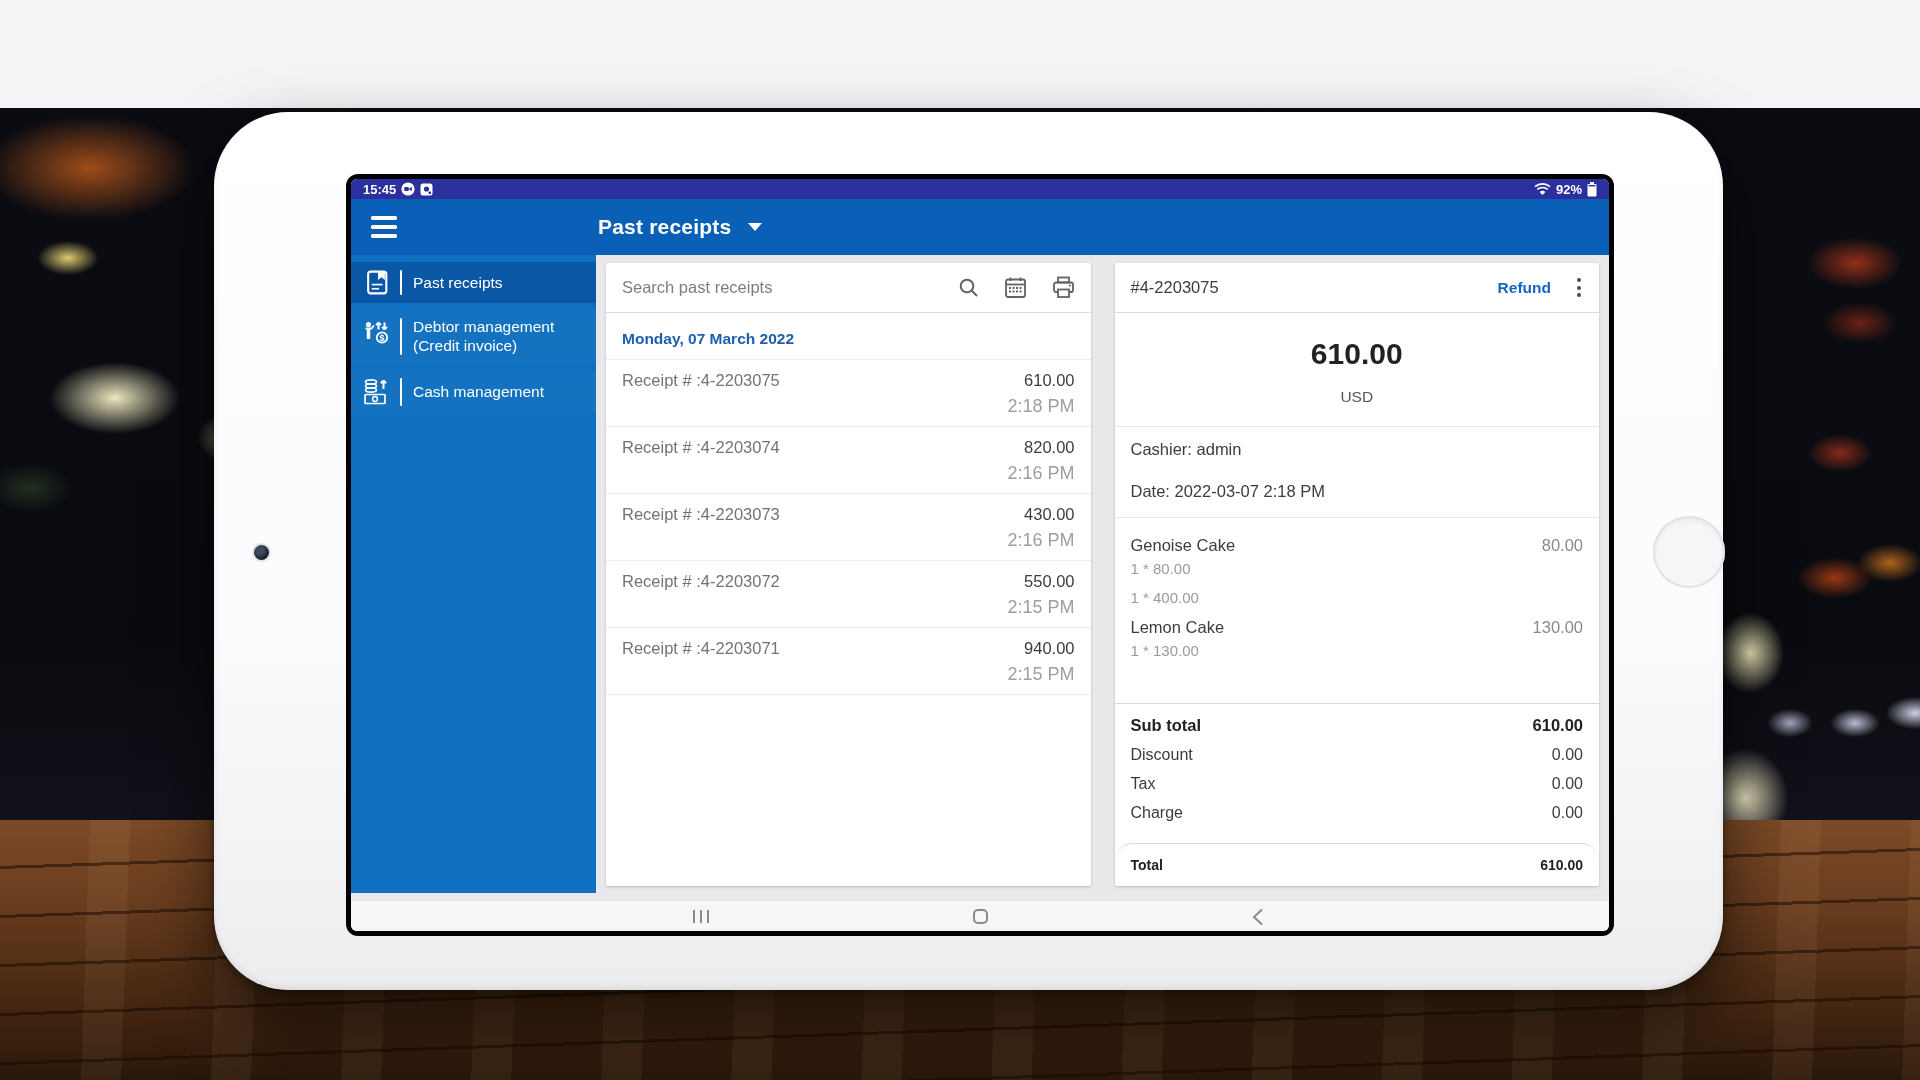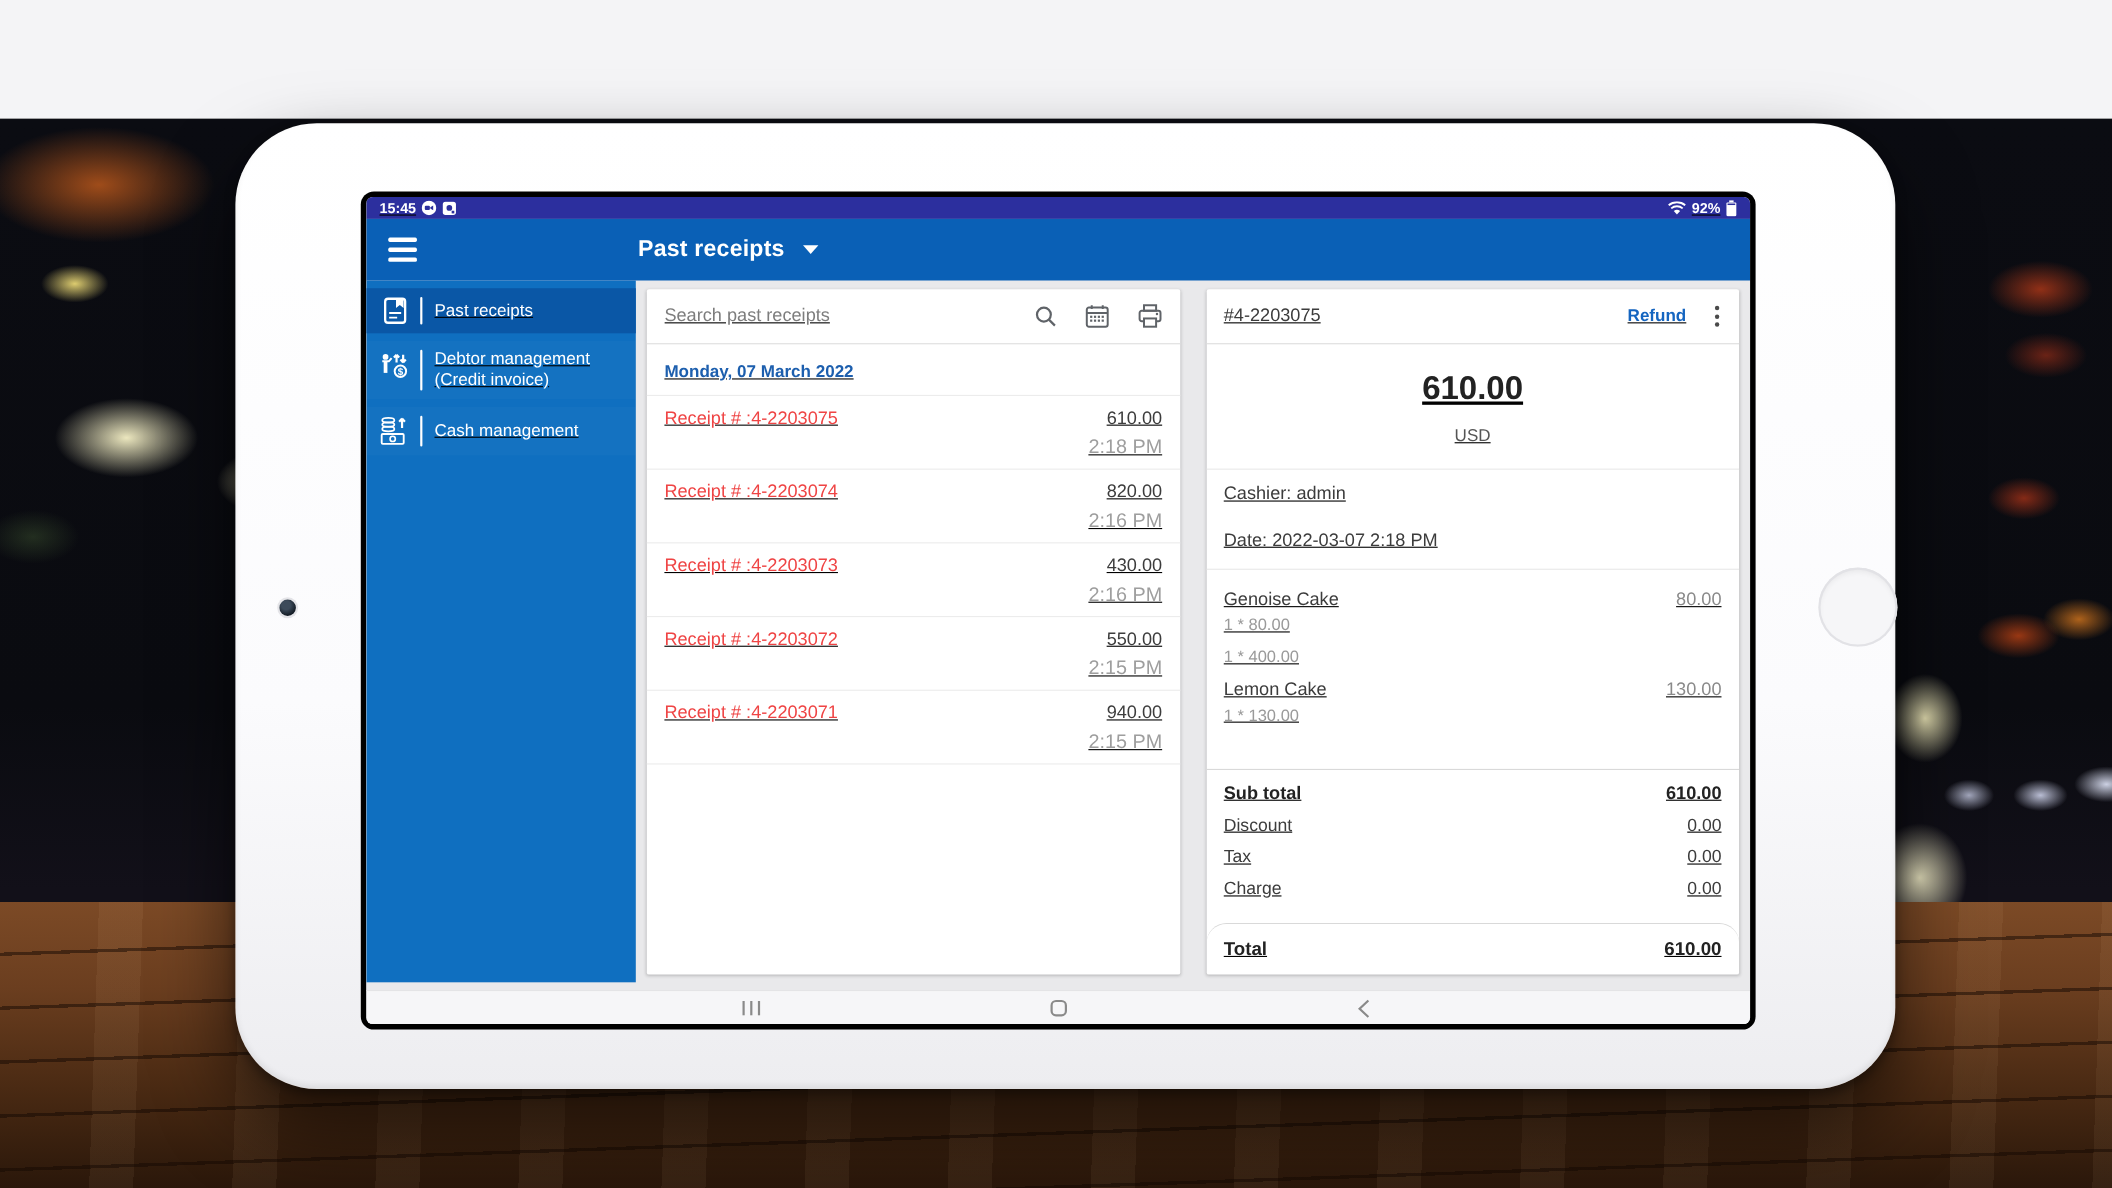--- a/index.html
+++ b/index.html
@@ -46,21 +46,21 @@
 
   
   .tablet{position:absolute;left:214px;top:112px;width:1509px;height:878px;border-radius:74px;
     background:linear-gradient(180deg,#ffffff 0%,#fbfbfd 60%,#ededf0 100%);
     box-shadow:0 35px 70px rgba(0,0,0,.6), 0 4px 10px rgba(0,0,0,.35), inset 0 -3px 6px rgba(0,0,0,.08);}
   .camera-dot{position:absolute;left:40px;top:433px;width:15px;height:15px;border-radius:50%;
     background:radial-gradient(circle at 40% 35%, #3c4a5a 0 30%, #141c26 70%);box-shadow:0 0 0 2px #e4e4e8;}
   .home-button{position:absolute;left:1439px;top:404px;width:72px;height:72px;border-radius:50%;
     background:#f6f6f8;box-shadow:inset 0 0 0 2px #e2e2e6, inset 0 3px 6px rgba(0,0,0,.07);border:none;cursor:pointer;}
 
-  .screen{position:absolute;left:114px;top:62px;width:1268px;height:762px;background:#000;border-radius:12px;padding:5px;text-decoration:underline;}
+  .screen{position:absolute;left:132px;top:62px;width:1268px;height:762px;background:#000;border-radius:12px;padding:5px;}
   .display{width:1258px;height:752px;border-radius:6px;overflow:hidden;display:flex;flex-direction:column;background:#e9e9eb;}
 
   
   .statusbar{height:20px;background:var(--status-bar-bg,#2c2f9e);display:flex;align-items:center;
     padding:0 12px;color:#fff;font-size:13px;font-weight:bold;flex:0 0 auto;}
   .sb-left,.sb-right{display:flex;align-items:center;gap:5px;}
   .sb-right{margin-left:auto;font-weight:bold;}
   .sb-icon{display:inline-flex;align-items:center;}
 
   
@@ -84,21 +84,21 @@
   .card{background:#fff;border-radius:2px;box-shadow:0 1px 3px rgba(0,0,0,.2);height:623px;width:490px;display:flex;flex-direction:column;}
 
   
   .search-row{height:50px;display:flex;align-items:center;padding:0 16px;border-bottom:1px solid #dedede;flex:0 0 auto;}
   .search-input{flex:1;border:none;outline:none;font-size:16.5px;color:#333;font-family:"Liberation Sans",sans-serif;background:transparent;}
   .search-input::placeholder{color:#7d7d7d;}
   .search-tools{display:flex;align-items:center;gap:25px;}
   .tool-btn{background:none;border:none;cursor:pointer;display:flex;align-items:center;padding:0;}
   .date-header{padding:17px 16px 11px;color:var(--date-header-blue,#1d5fae);font-weight:bold;font-size:15.5px;border-bottom:1px solid #ececec;}
   .receipt-row{display:flex;align-items:flex-start;padding:11px 16px 9px;border-bottom:1px solid #ececec;cursor:pointer;}
-  .r-num{font-size:16.5px;color:#ef4444;}
+  .r-num{font-size:16.5px;color:#737373;}
   .r-right{margin-left:auto;display:flex;flex-direction:column;align-items:flex-end;}
   .r-amt{font-size:16.5px;color:#3c3c3c;}
   .r-time{font-size:18px;color:#9e9e9e;margin-top:6px;}
 
   
   .detail-header{height:50px;display:flex;align-items:center;padding:0 14px 0 16px;border-bottom:1px solid #dcdcdc;flex:0 0 auto;}
   .receipt-id{font-size:16.5px;color:#3c3c3c;}
   .refund-link{margin-left:auto;background:none;border:none;color:var(--link-blue,#1565c0);font-size:15.5px;font-weight:bold;cursor:pointer;font-family:"Liberation Sans",sans-serif;}
   .kebab{background:none;border:none;cursor:pointer;margin-left:22px;display:flex;flex-direction:column;gap:3.5px;padding:2px 4px;}
   .kebab i{width:4px;height:4px;border-radius:50%;background:#4a4a4a;display:block;}
@@ -111,21 +111,21 @@
   .items-block{padding:9px 16px 6px;flex:1 1 auto;}
   .item-row{margin:9px 0 12px;}
   .item-top{display:flex;}
   .item-name{font-size:16.5px;color:#3c3c3c;}
   .item-total{margin-left:auto;font-size:16.5px;color:#8a8a8a;}
   .item-sub{font-size:15px;color:#9a9a9a;margin-top:5px;}
   .summary-block{padding:12px 16px 10px;border-top:1px solid #d9d9d9;}
   .sum-row{display:flex;font-size:16px;color:#3c3c3c;margin-bottom:11px;}
   .sum-row .v{margin-left:auto;}
   .sum-row.bold{font-weight:bold;color:#222;font-size:16.5px;}
-  .total-block{border-top:1px solid #d9d9d9;padding:13px 16px;display:flex;font-size:17px;font-weight:bold;color:#222;flex:0 0 auto;border-radius:18px;}
+  .total-block{border-top:1px solid #d9d9d9;padding:13px 16px;display:flex;font-size:14px;font-weight:bold;color:#222;flex:0 0 auto;border-radius:18px;}
   .total-block .v{margin-left:auto;}
 
   
   .navbar{height:31px;background:#f6f6f8;border-top:1px solid #e4e4e6;position:relative;flex:0 0 auto;}
   .nav-btn{position:absolute;top:0;height:31px;background:none;border:none;cursor:pointer;display:flex;align-items:center;justify-content:center;}
   .nav-recents{left:330px;width:40px;gap:4.5px;}
   .nav-recents span{width:2.5px;height:13px;background:#8a8a8a;display:block;}
   .nav-home{left:609px;width:40px;}
   .nav-home span{width:15px;height:15px;border:2px solid #8a8a8a;border-radius:5px;display:block;}
   .nav-back{left:887px;width:40px;}

